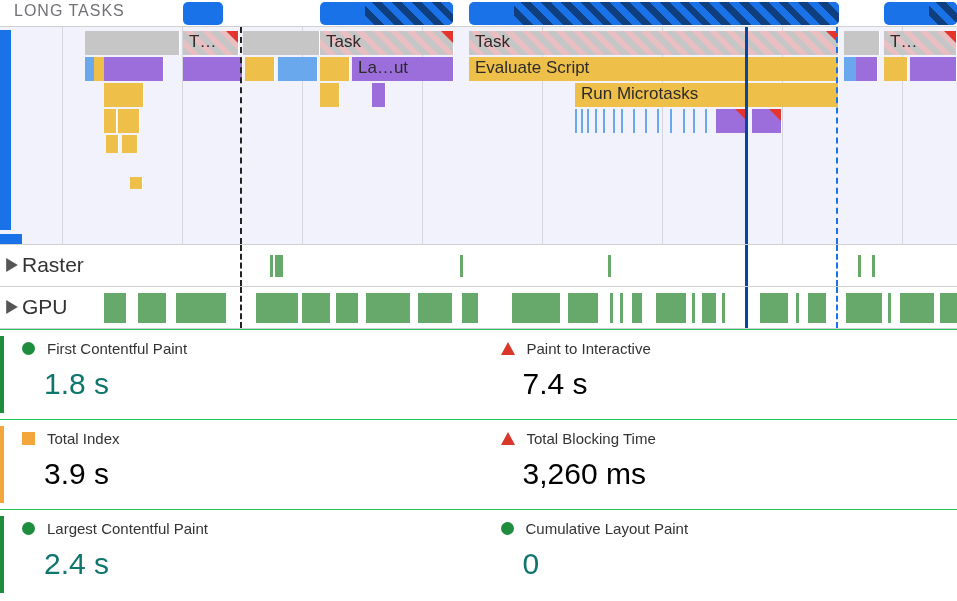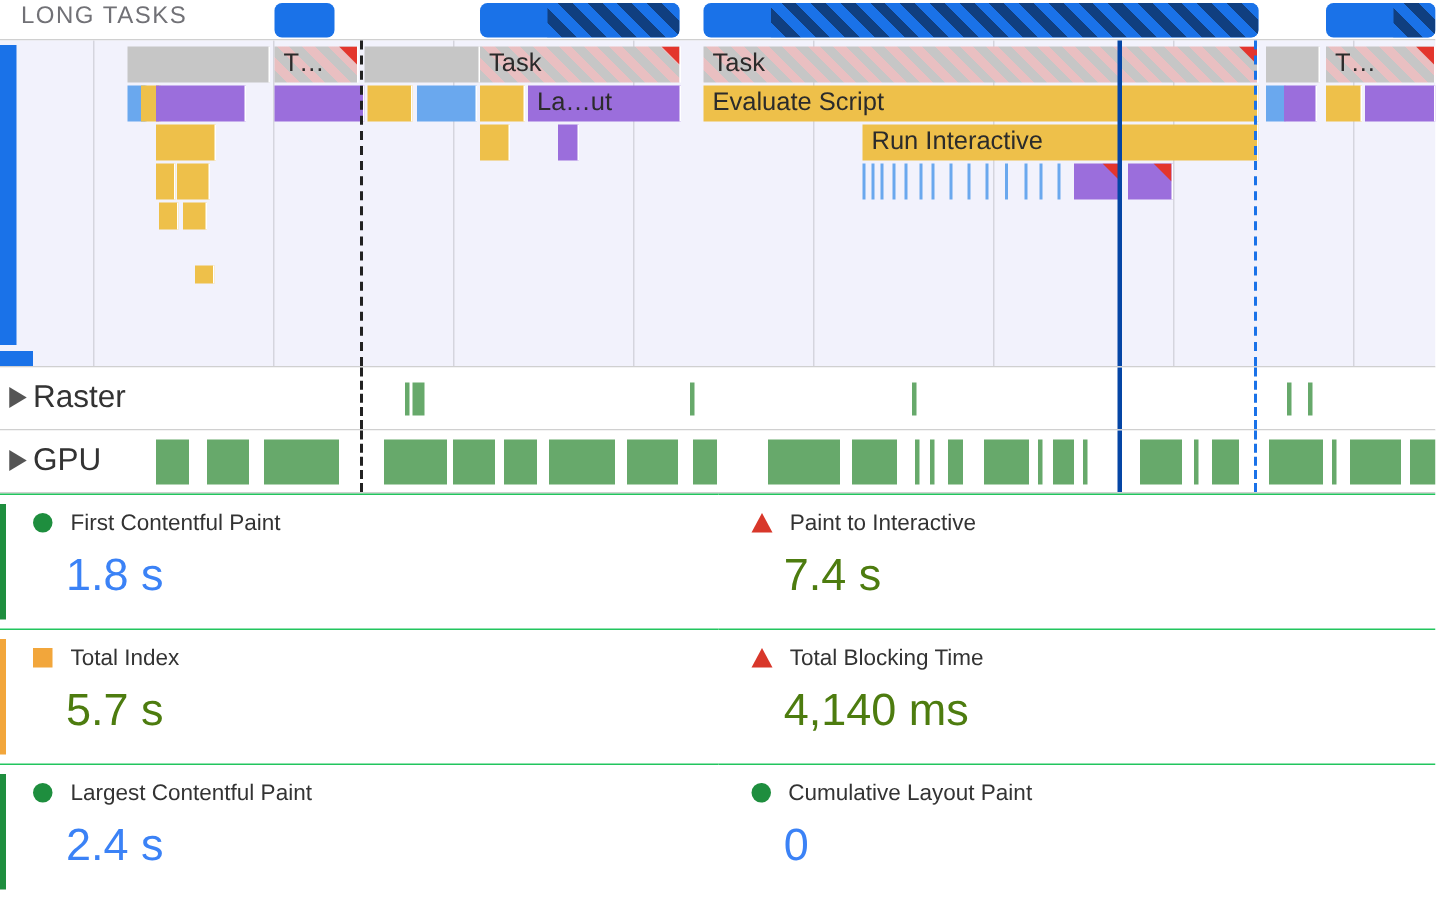--- a/index.html
+++ b/index.html
@@ -162,22 +162,22 @@
   .shape-circle {width:13px;height:13px;border-radius:50%}
   .shape-square {width:13px;height:13px}
   .shape-tri {
     width:0;height:0;
     border-left:7px solid transparent;
     border-right:7px solid transparent;
     border-bottom:13px solid #d8372a;
   }
   .c-green{background:#1e8e3e}
   .c-orange{background:#f2a63b}
-  .v-green{color:#3b82f6}
-  .v-red{color:#4d7c0f}
+  .v-green{color:#0f766e}
+  .v-red{color:#000000}
 </style>
 </head>
 <body>
 
 <div class="longtasks-row">
   <span class="longtasks-label">LONG TASKS</span>
   <div class="lt-bar lt-solid" style="left:183px;width:40px"></div>
   <div class="lt-bar lt-solid" style="left:320px;width:133px">
     <div class="lt-hatch" style="left:45px;right:0"></div>
   </div>
@@ -225,21 +225,21 @@
     <div class="fc-seg blue" style="left:844px;width:10px"></div>
     <div class="fc-seg purple" style="left:856px;width:22px"></div>
     <div class="fc-seg yellow" style="left:884px;width:24px"></div>
     <div class="fc-seg purple" style="left:910px;width:47px"></div>
   </div>
 
   <div class="fc-row" style="top:56px">
     <div class="fc-seg yellow" style="left:104px;width:40px"></div>
     <div class="fc-seg yellow" style="left:320px;width:20px"></div>
     <div class="fc-seg purple" style="left:372px;width:14px"></div>
-    <div class="fc-seg yellow" style="left:575px;width:264px"><span>Run Interactive</span></div>
+    <div class="fc-seg yellow" style="left:575px;width:264px"><span>Run Microtasks</span></div>
   </div>
 
   <div class="fc-row" style="top:82px">
     <div class="fc-seg yellow" style="left:104px;width:10px"></div>
     <div class="fc-seg yellow" style="left:118px;width:22px"></div>
 
     <div class="tick-strip" style="left:575px;width:250px">
       <div class="tick" style="left:0;background:#6aa8ee"></div>
       <div class="tick" style="left:6px;background:#6aa8ee"></div>
       <div class="tick" style="left:12px;background:#6aa8ee"></div>
@@ -346,29 +346,29 @@
     </div>
     <div class="metric-value v-red">7.4 s</div>
   </div>
 
   <div class="metric">
     <div class="metric-left-bar" style="background:#f2a63b"></div>
     <div class="metric-header">
       <span class="shape-square c-orange"></span>
       <span>Total Index</span>
     </div>
-    <div class="metric-value v-red">5.7 s</div>
+    <div class="metric-value v-red">3.9 s</div>
   </div>
 
   <div class="metric">
     <div class="metric-header">
       <span class="shape-tri"></span>
       <span>Total Blocking Time</span>
     </div>
-    <div class="metric-value v-red">4,140 ms</div>
+    <div class="metric-value v-red">3,260 ms</div>
   </div>
 
   <div class="metric">
     <div class="metric-left-bar" style="background:#1e8e3e"></div>
     <div class="metric-header">
       <span class="shape-circle c-green"></span>
       <span>Largest Contentful Paint</span>
     </div>
     <div class="metric-value v-green">2.4 s</div>
   </div>

